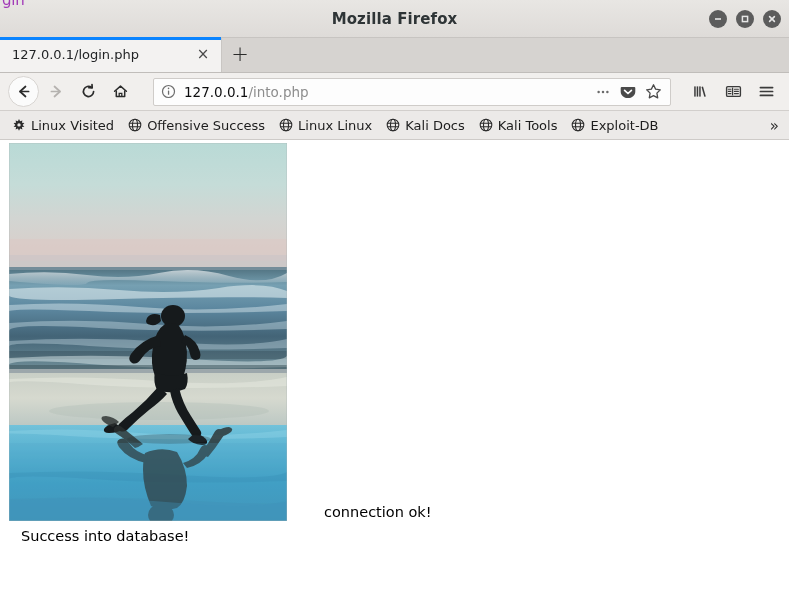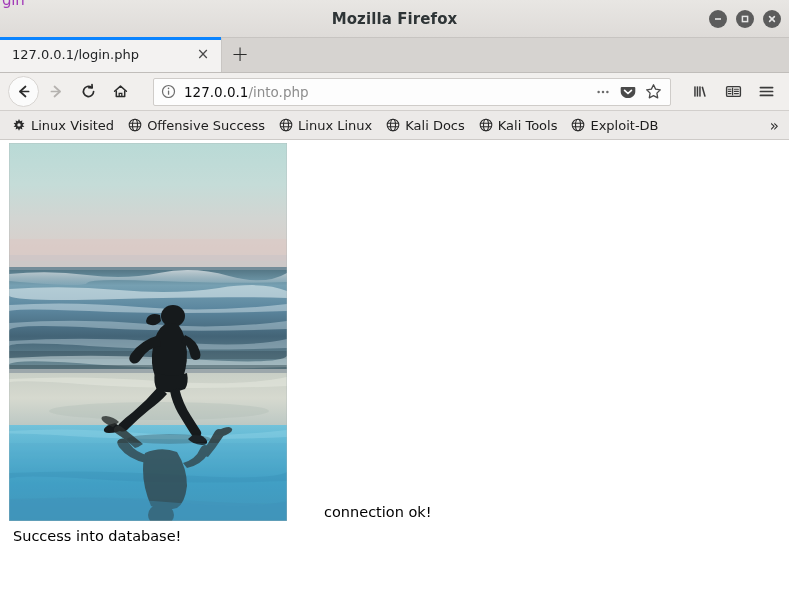--- a/index.html
+++ b/index.html
@@ -205,21 +205,21 @@
   .after-img {
     position: absolute;
     left: 287px;
     top: 361px;
     font-size: 14.5px;
     color: #000000;
     margin-left: 28px;
   }
   .below-img {
     position: absolute;
-    left: 4px;
+    left: 12px;
     top: 383px;
   }
 </style>
 </head>
 <body>
 
 <div id="window">
 
   <div class="stray-text">gin</div>
 

